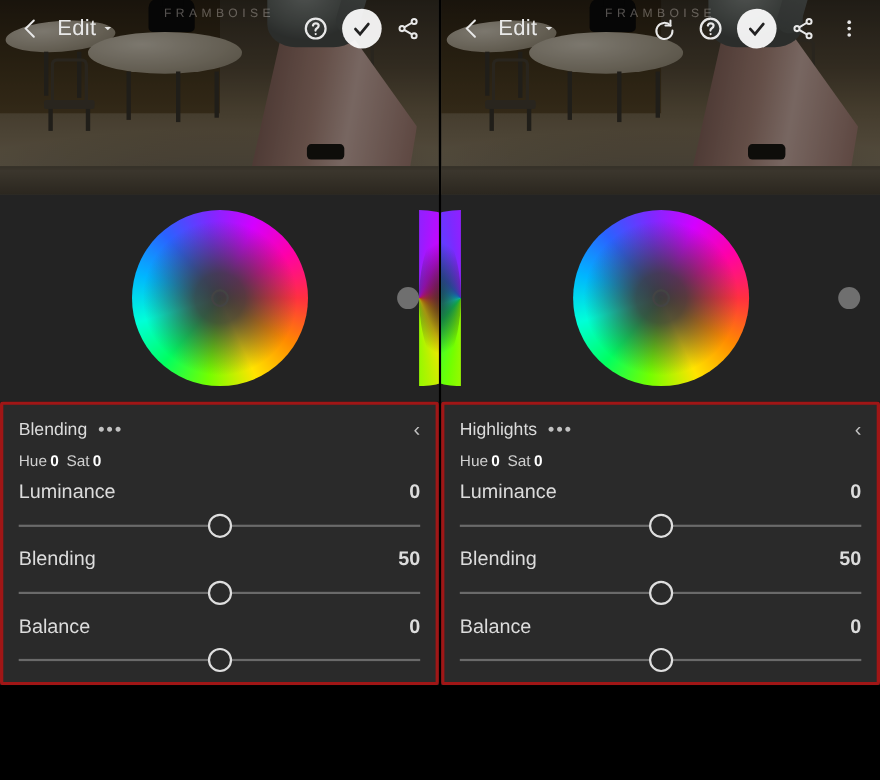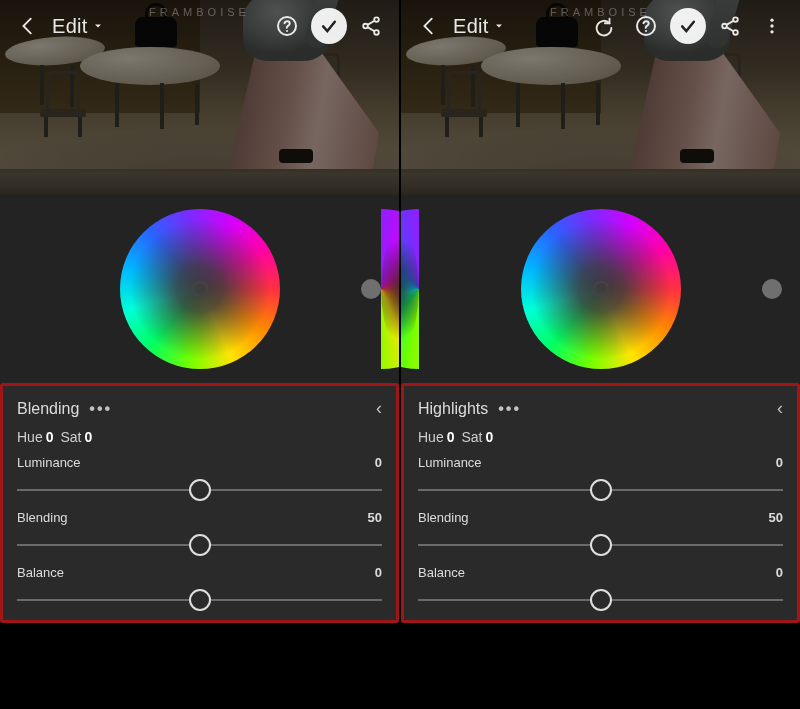--- a/index.html
+++ b/index.html
@@ -74,21 +74,21 @@
   .nb-left{left:-62px;}   .nb-left  .half{margin-left:0;}
 
   
   .panel{flex:1;background:#2a2a2a;border:3px solid #a01616;border-radius:3px;padding:12px 14px 10px;color:#dcdcdc;display:flex;flex-direction:column;gap:10px;}
   .panel .row1{display:flex;align-items:center;gap:10px;font-size:16px;}
   .dots{letter-spacing:2px;font-weight:700;opacity:.85;}
   .panel .row1 .grow{flex:1;}
   .chev{font-size:18px;opacity:.85;}
   .hs{font-size:14px;color:#cfcfcf;}
   .hs b{color:#fff;font-weight:700;margin:0 3px;}
-  .slrow{display:flex;align-items:center;justify-content:space-between;font-size:13px;}
+  .slrow{display:flex;align-items:center;justify-content:space-between;font-size:18px;}
   .slval{font-weight:600;}
   .track{position:relative;height:20px;}
   .track .line{position:absolute;top:50%;left:0;right:0;height:2px;background:#6a6a6a;transform:translateY(-50%);}
   .track .tick{position:absolute;top:50%;width:2px;height:10px;background:#8a8a8a;transform:translate(-50%,-50%);}
   .track .knob{position:absolute;top:50%;width:18px;height:18px;border-radius:50%;background:#2a2a2a;border:2px solid #dedede;transform:translate(-50%,-50%);}
 </style>
 </head>
 <body>
 
 <div class="stage">

